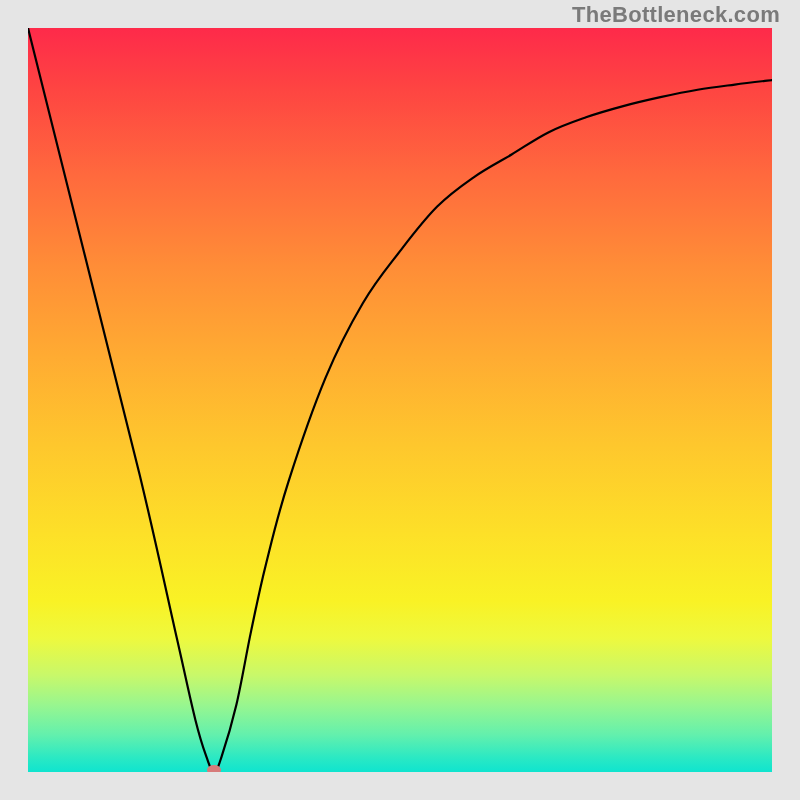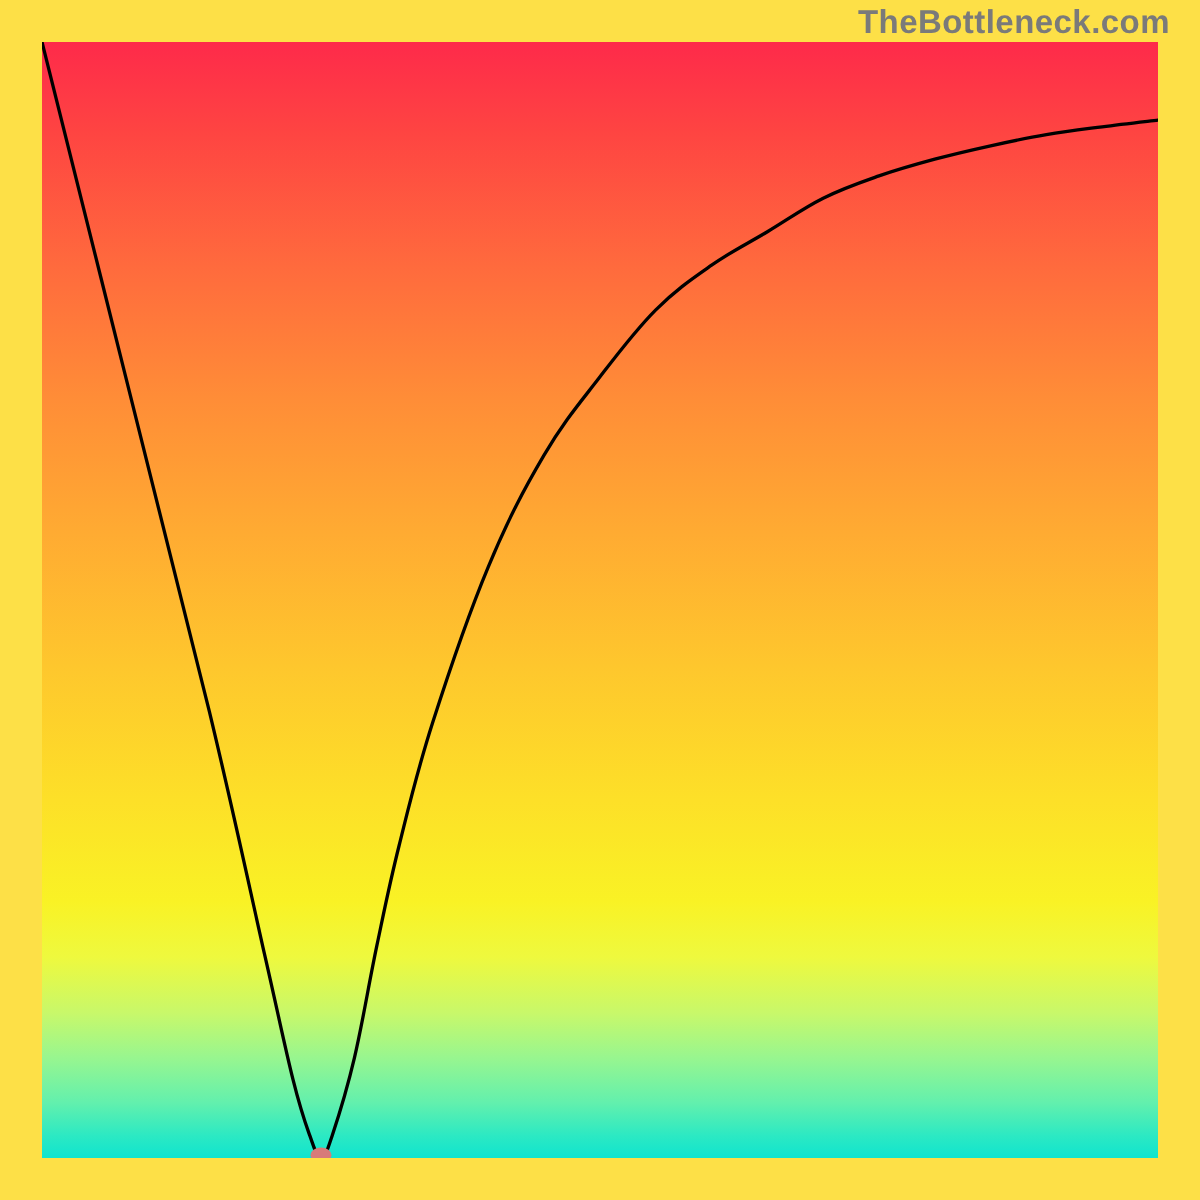--- a/index.html
+++ b/index.html
@@ -8,21 +8,21 @@
     width: 800px;
     height: 800px;
     background: #000;
     font-family: Arial, Helvetica, sans-serif;
     overflow: hidden;
   }
   .frame {
     position: relative;
     width: 800px;
     height: 800px;
-    background: #fde047;
+    background: #e5e5e5;
   }
   .watermark {
     position: absolute;
     top: 2px;
     right: 20px;
     color: #7a7a7a;
     font-size: 22px;
     font-weight: 600;
     letter-spacing: 0.3px;
     z-index: 5;

